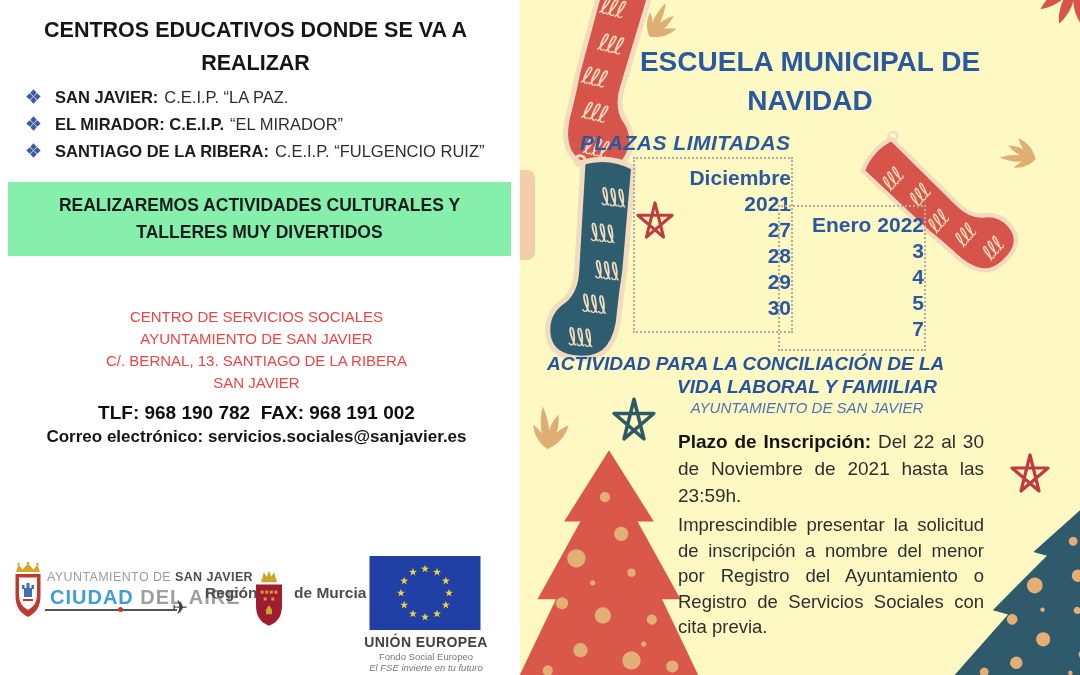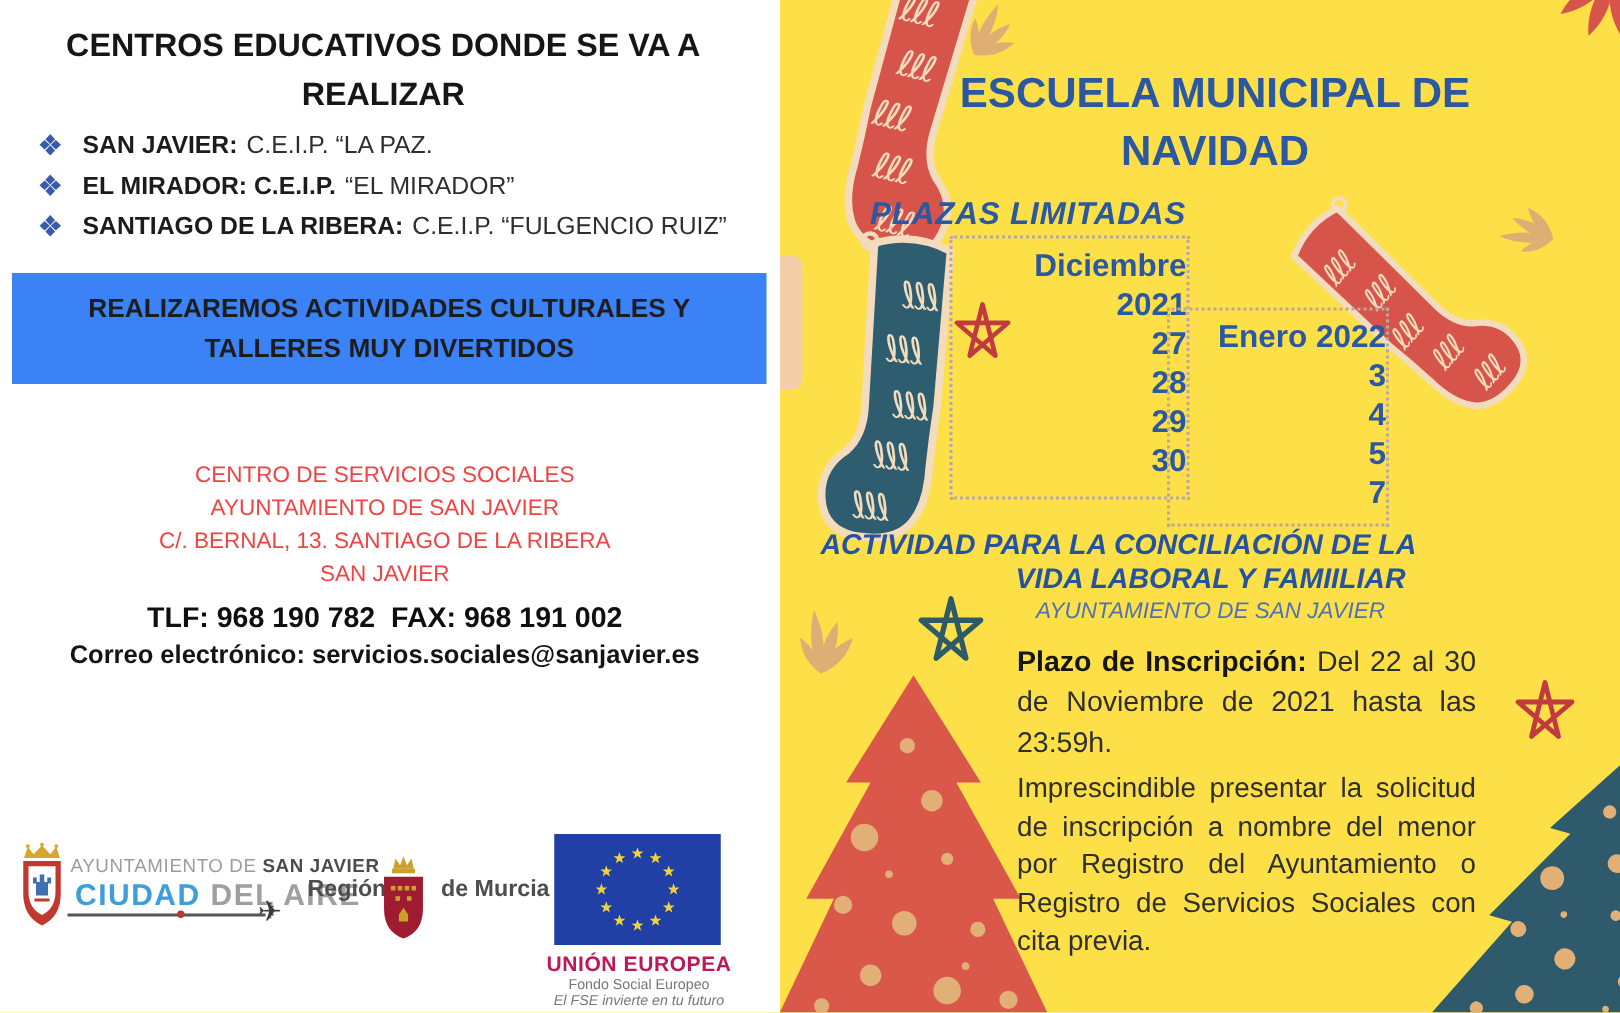--- a/index.html
+++ b/index.html
@@ -12,21 +12,21 @@
 
   
   #left-panel{left:0;top:0;width:513px;height:675px;background:#ffffff;}
   .l-title{top:14px;left:28px;width:455px;text-align:center;
     font-size:21.5px;font-weight:700;color:#161616;line-height:33px;}
   #school-list{top:88px;left:22px;width:480px;}
   .school-item{display:flex;align-items:flex-start;margin-bottom:9px;
     font-size:16.5px;color:#2e2e2e;line-height:18px;}
   .school-item svg{flex:0 0 auto;margin:1px 14px 0 4px;}
   .school-loc{font-weight:700;color:#1c1c1c;margin-right:6px;white-space:nowrap;}
-  .banner{top:182px;left:8px;width:443px;padding:10px 30px;background:#3b82f6;
+  .banner{top:182px;left:8px;width:443px;padding:10px 30px;background:#86efac;
     text-align:center;font-size:17.5px;font-weight:700;color:#1d1d1d;line-height:27px;}
   .address{top:306px;left:0;width:513px;text-align:center;
     font-size:15px;line-height:22px;color:#ef4444;}
   .phone{top:402px;left:0;width:513px;text-align:center;
     font-size:19px;font-weight:700;color:#0f0f0f;white-space:pre-wrap;}
   .email{top:427px;left:0;width:513px;text-align:center;
     font-size:17px;font-weight:700;color:#141414;}
 
   
   .sj-line1{top:570px;left:47px;font-size:12.5px;color:#9c9c9c;letter-spacing:.4px;}
@@ -34,26 +34,26 @@
   .sj-line2{top:586px;left:50px;font-size:20px;font-weight:700;letter-spacing:1px;}
   .sj-line2 .blue{color:#3D9ED9;}
   .sj-line2 .gray{color:#9f9f9f;font-weight:600;}
   .sj-rule{top:609px;left:45px;width:132px;border-top:2px solid #555;}
   .sj-dot{top:607px;left:118px;width:5px;height:5px;border-radius:50%;background:#c0392e;}
   .plane{top:596px;left:172px;font-size:19px;color:#3d3d3d;}
   .murcia-word{font-size:15.5px;font-weight:700;color:#4d4d4d;}
   #murcia-left{top:584px;left:205px;}
   #murcia-right{top:584px;left:294px;}
   .eu-title{top:634px;left:356px;width:140px;text-align:center;
-    font-size:14px;font-weight:700;color:#be185d;letter-spacing:.4px;}
+    font-size:14px;font-weight:700;color:#404040;letter-spacing:.4px;}
   .eu-sub1{top:651px;left:356px;width:140px;text-align:center;font-size:9.5px;color:#777;}
   .eu-sub2{top:662px;left:356px;width:140px;text-align:center;font-size:9.5px;color:#777;font-style:italic;}
 
   
-  #right-panel{left:520px;top:0;width:560px;height:675px;background:#fde047;overflow:hidden;text-decoration:underline;}
+  #right-panel{left:520px;top:0;width:560px;height:675px;background:#fef9c3;overflow:hidden;text-decoration:underline;}
   .deco{position:absolute;transform-origin:center;}
   .loops{font-family:"DejaVu Sans",sans-serif;font-size:24px;fill:#F2DCBD;letter-spacing:-2px;}
   .tan-strip{left:0;top:170px;width:15px;height:90px;background:#F2CFA8;border-radius:0 8px 8px 0;}
 
   .r-title{top:42px;left:60px;width:460px;text-align:center;
     font-size:28px;font-weight:700;color:#2B59A1;line-height:39px;}
   .r-subtitle{top:131px;left:60px;width:490px;
     font-size:21px;font-style:italic;font-weight:700;color:#2B59A1;letter-spacing:.5px;}
 
   .dash-box{border:2px dotted #BBA89D;text-align:right;color:#2B59A1;

